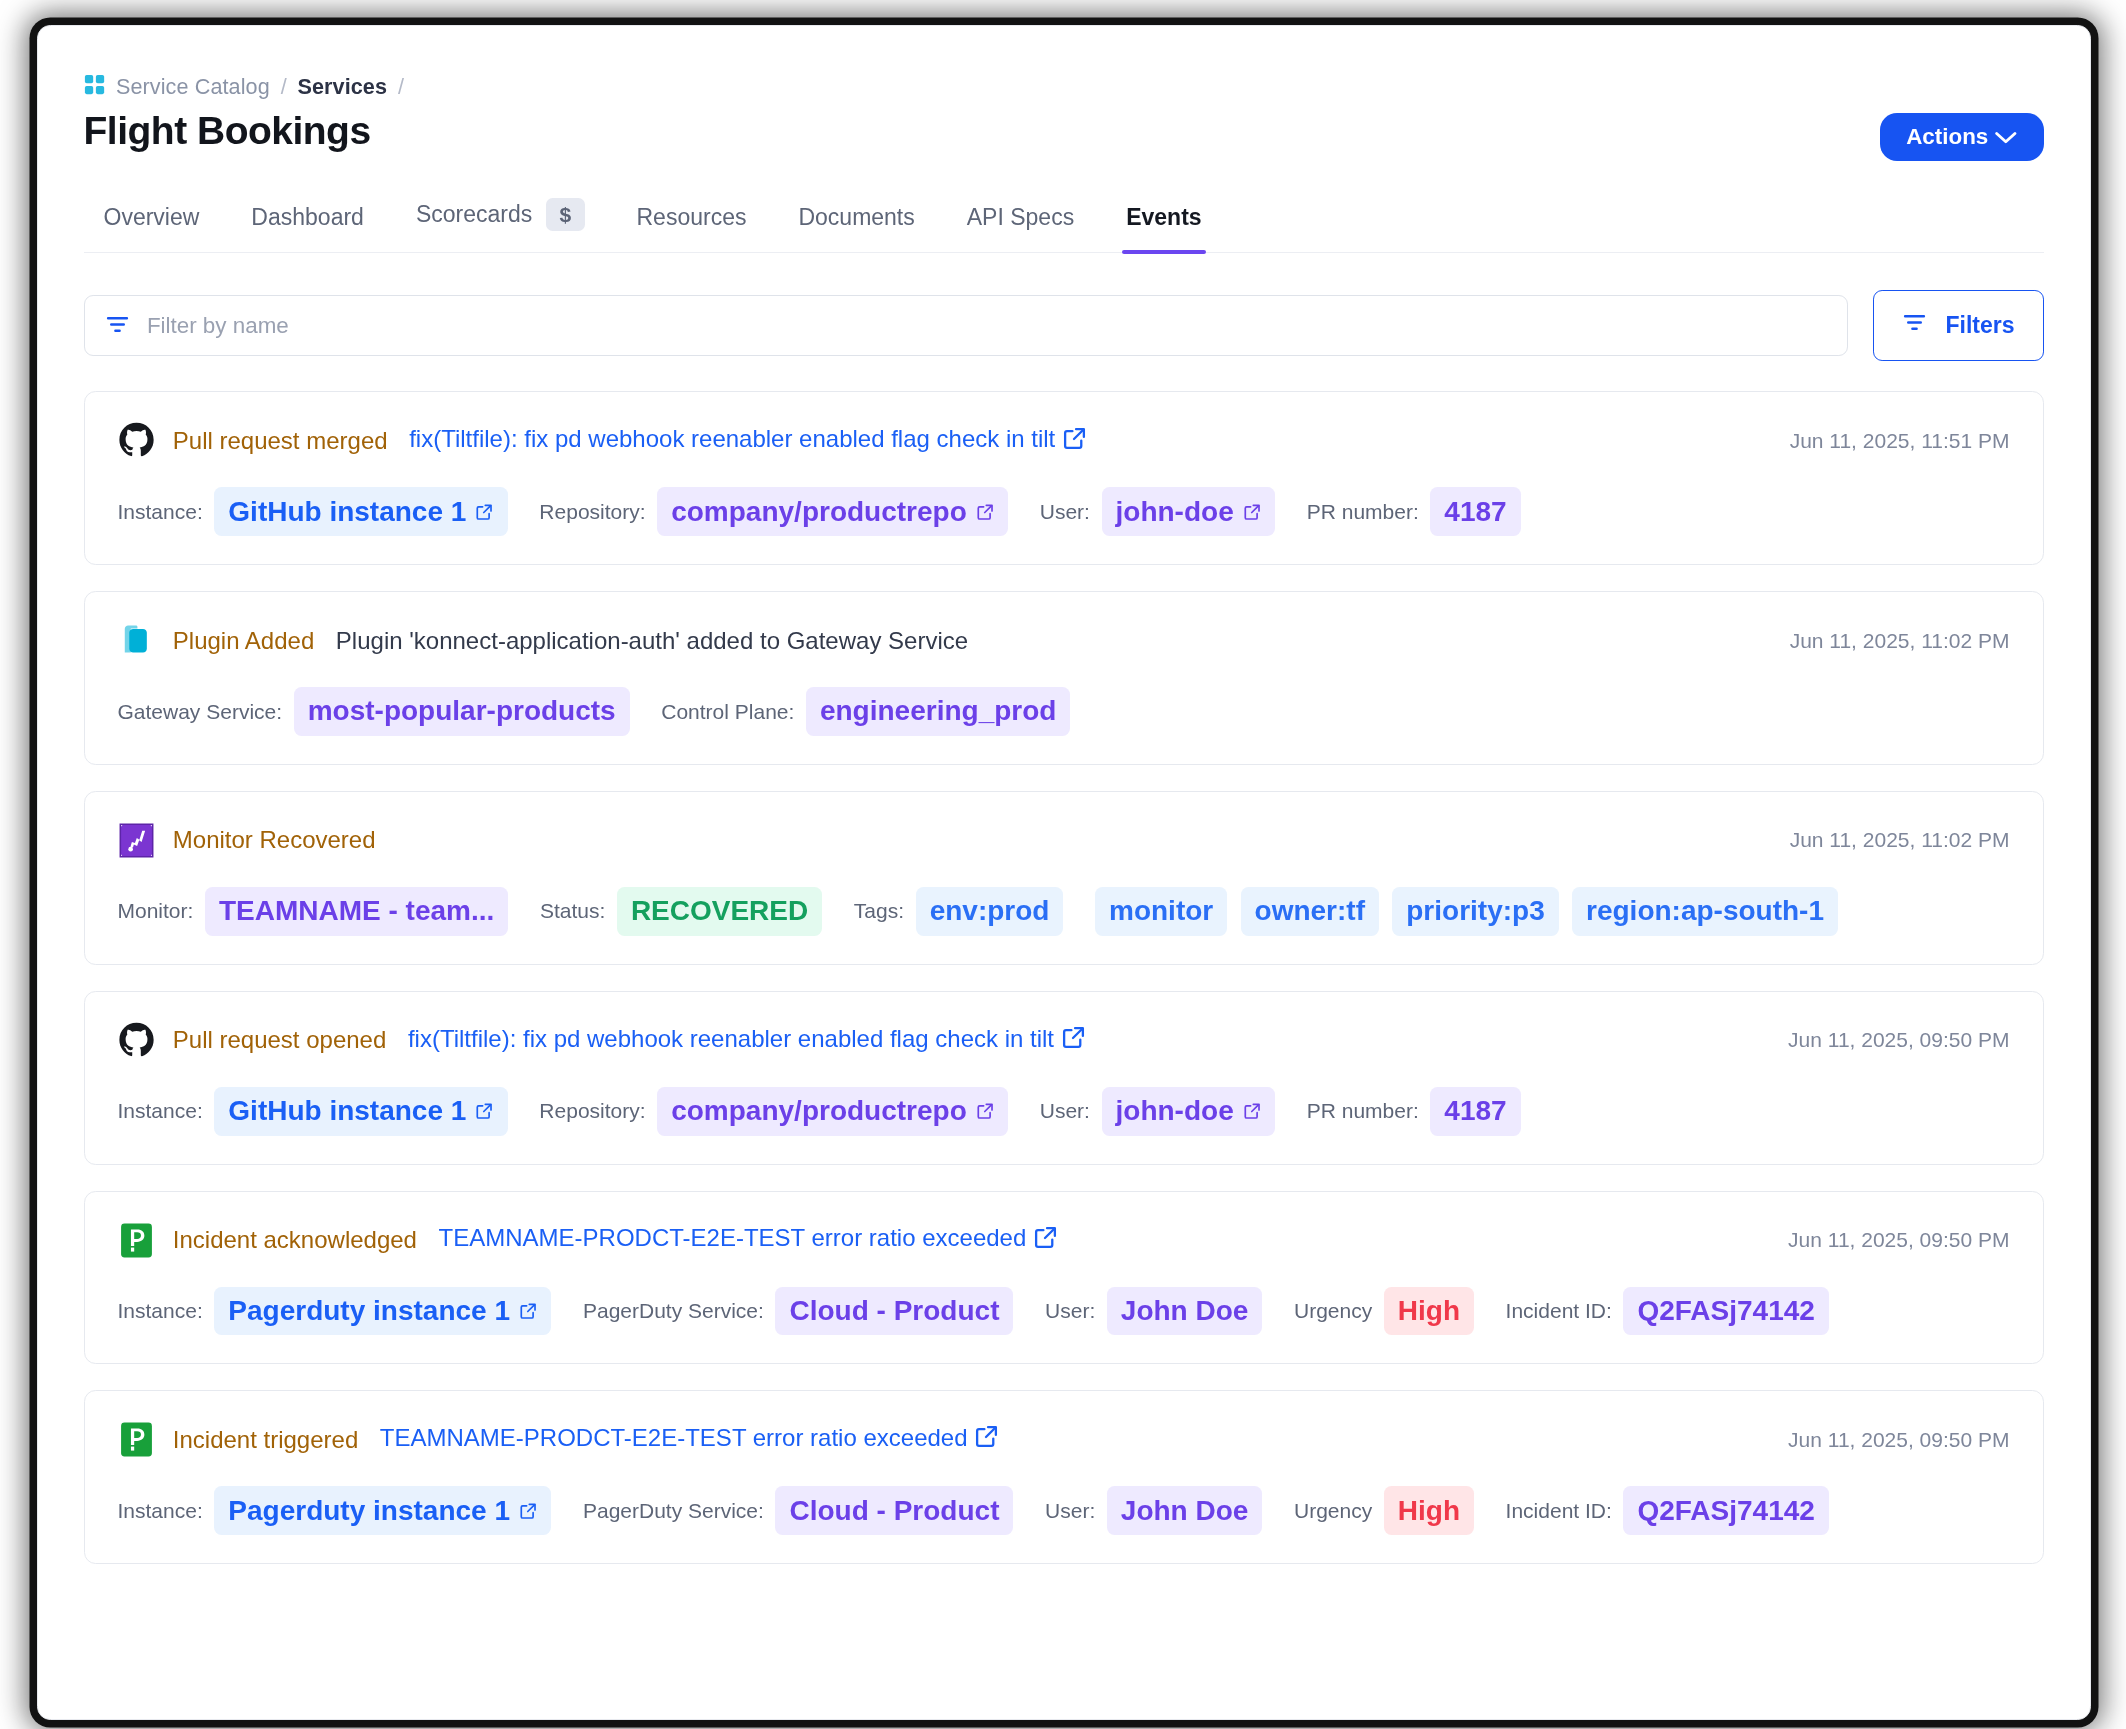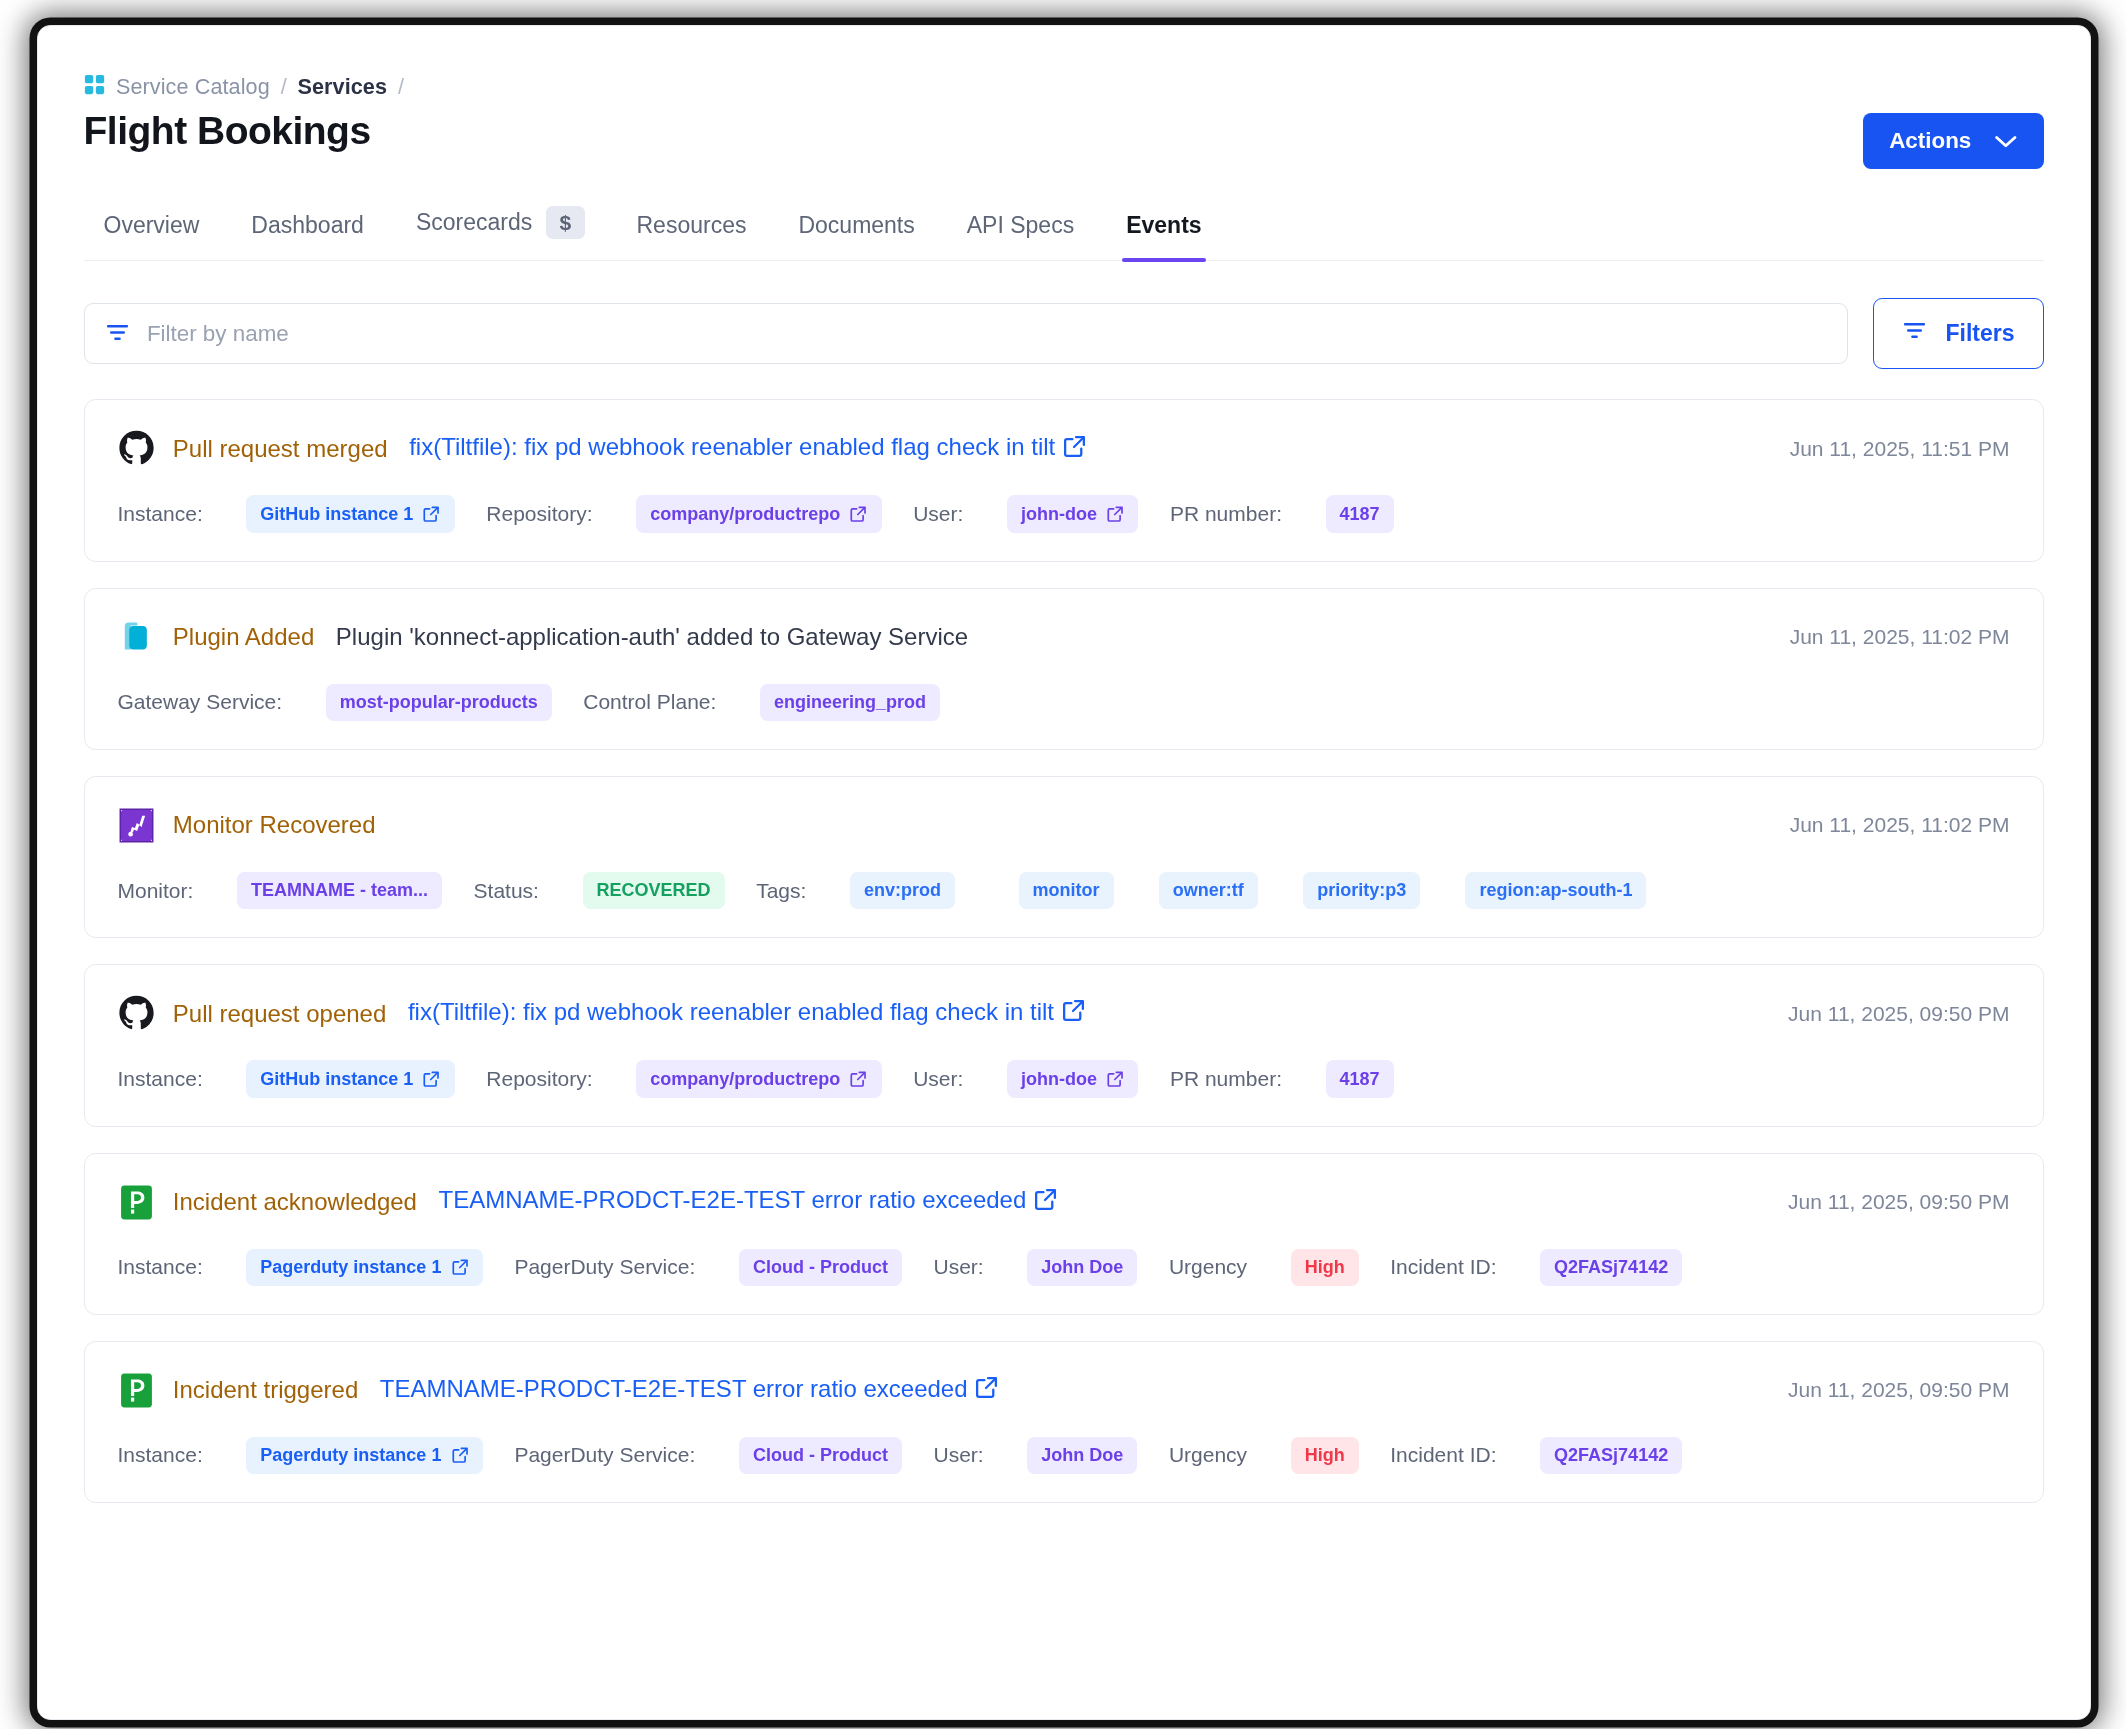--- a/index.html
+++ b/index.html
@@ -62,26 +62,26 @@
     font-weight: 700;
     color: #12151c;
     letter-spacing: -0.5px;
     line-height: 1.22;
   }
   .actions-btn {
     margin-top: 6.6px;
     background: #1754f2;
     color: #ffffff;
     border: none;
-    border-radius: 8px;
-    height: 56px;
+    border-radius: 17px;
+    height: 48px;
     padding: 0 26.6px;
     display: inline-flex;
     align-items: center;
-    gap: 24px;
+    gap: 7px;
     font-family: inherit;
     font-size: 22.4px;
     font-weight: 700;
     cursor: pointer;
   }
   .chev { display: block; }
 
   
   .tabs {
     display: flex;
@@ -228,30 +228,29 @@
     align-items: center;
     gap: 11.6px;
     margin-right: 18.3px;
   }
   .meta-label {
     font-size: 21px;
     color: #5d6577;
     white-space: nowrap;
   }
   .chip {
-    font-size: 18px;
+    font-size: 28px;
     font-weight: 700;
     border-radius: 7.5px;
     padding: 8.3px 14px;
     white-space: nowrap;
     display: inline-flex;
     align-items: center;
     gap: 9.1px;
     line-height: 1.15;
-    margin-left: 32px;
   }
   .chip.blue   { background: #e8f2fe; color: #1a5ff5; }
   .chip.purple { background: #eeeaff; color: #6b40e8; }
   .chip.green  { background: #e3faef; color: #14a05e; }
   .chip.red    { background: #ffe5e7; color: #f0384a; }
   .chip.tag    { background: #e9f3fe; color: #2a6ff5; font-weight: 600; }
 </style>
 </head>
 <body>
 

